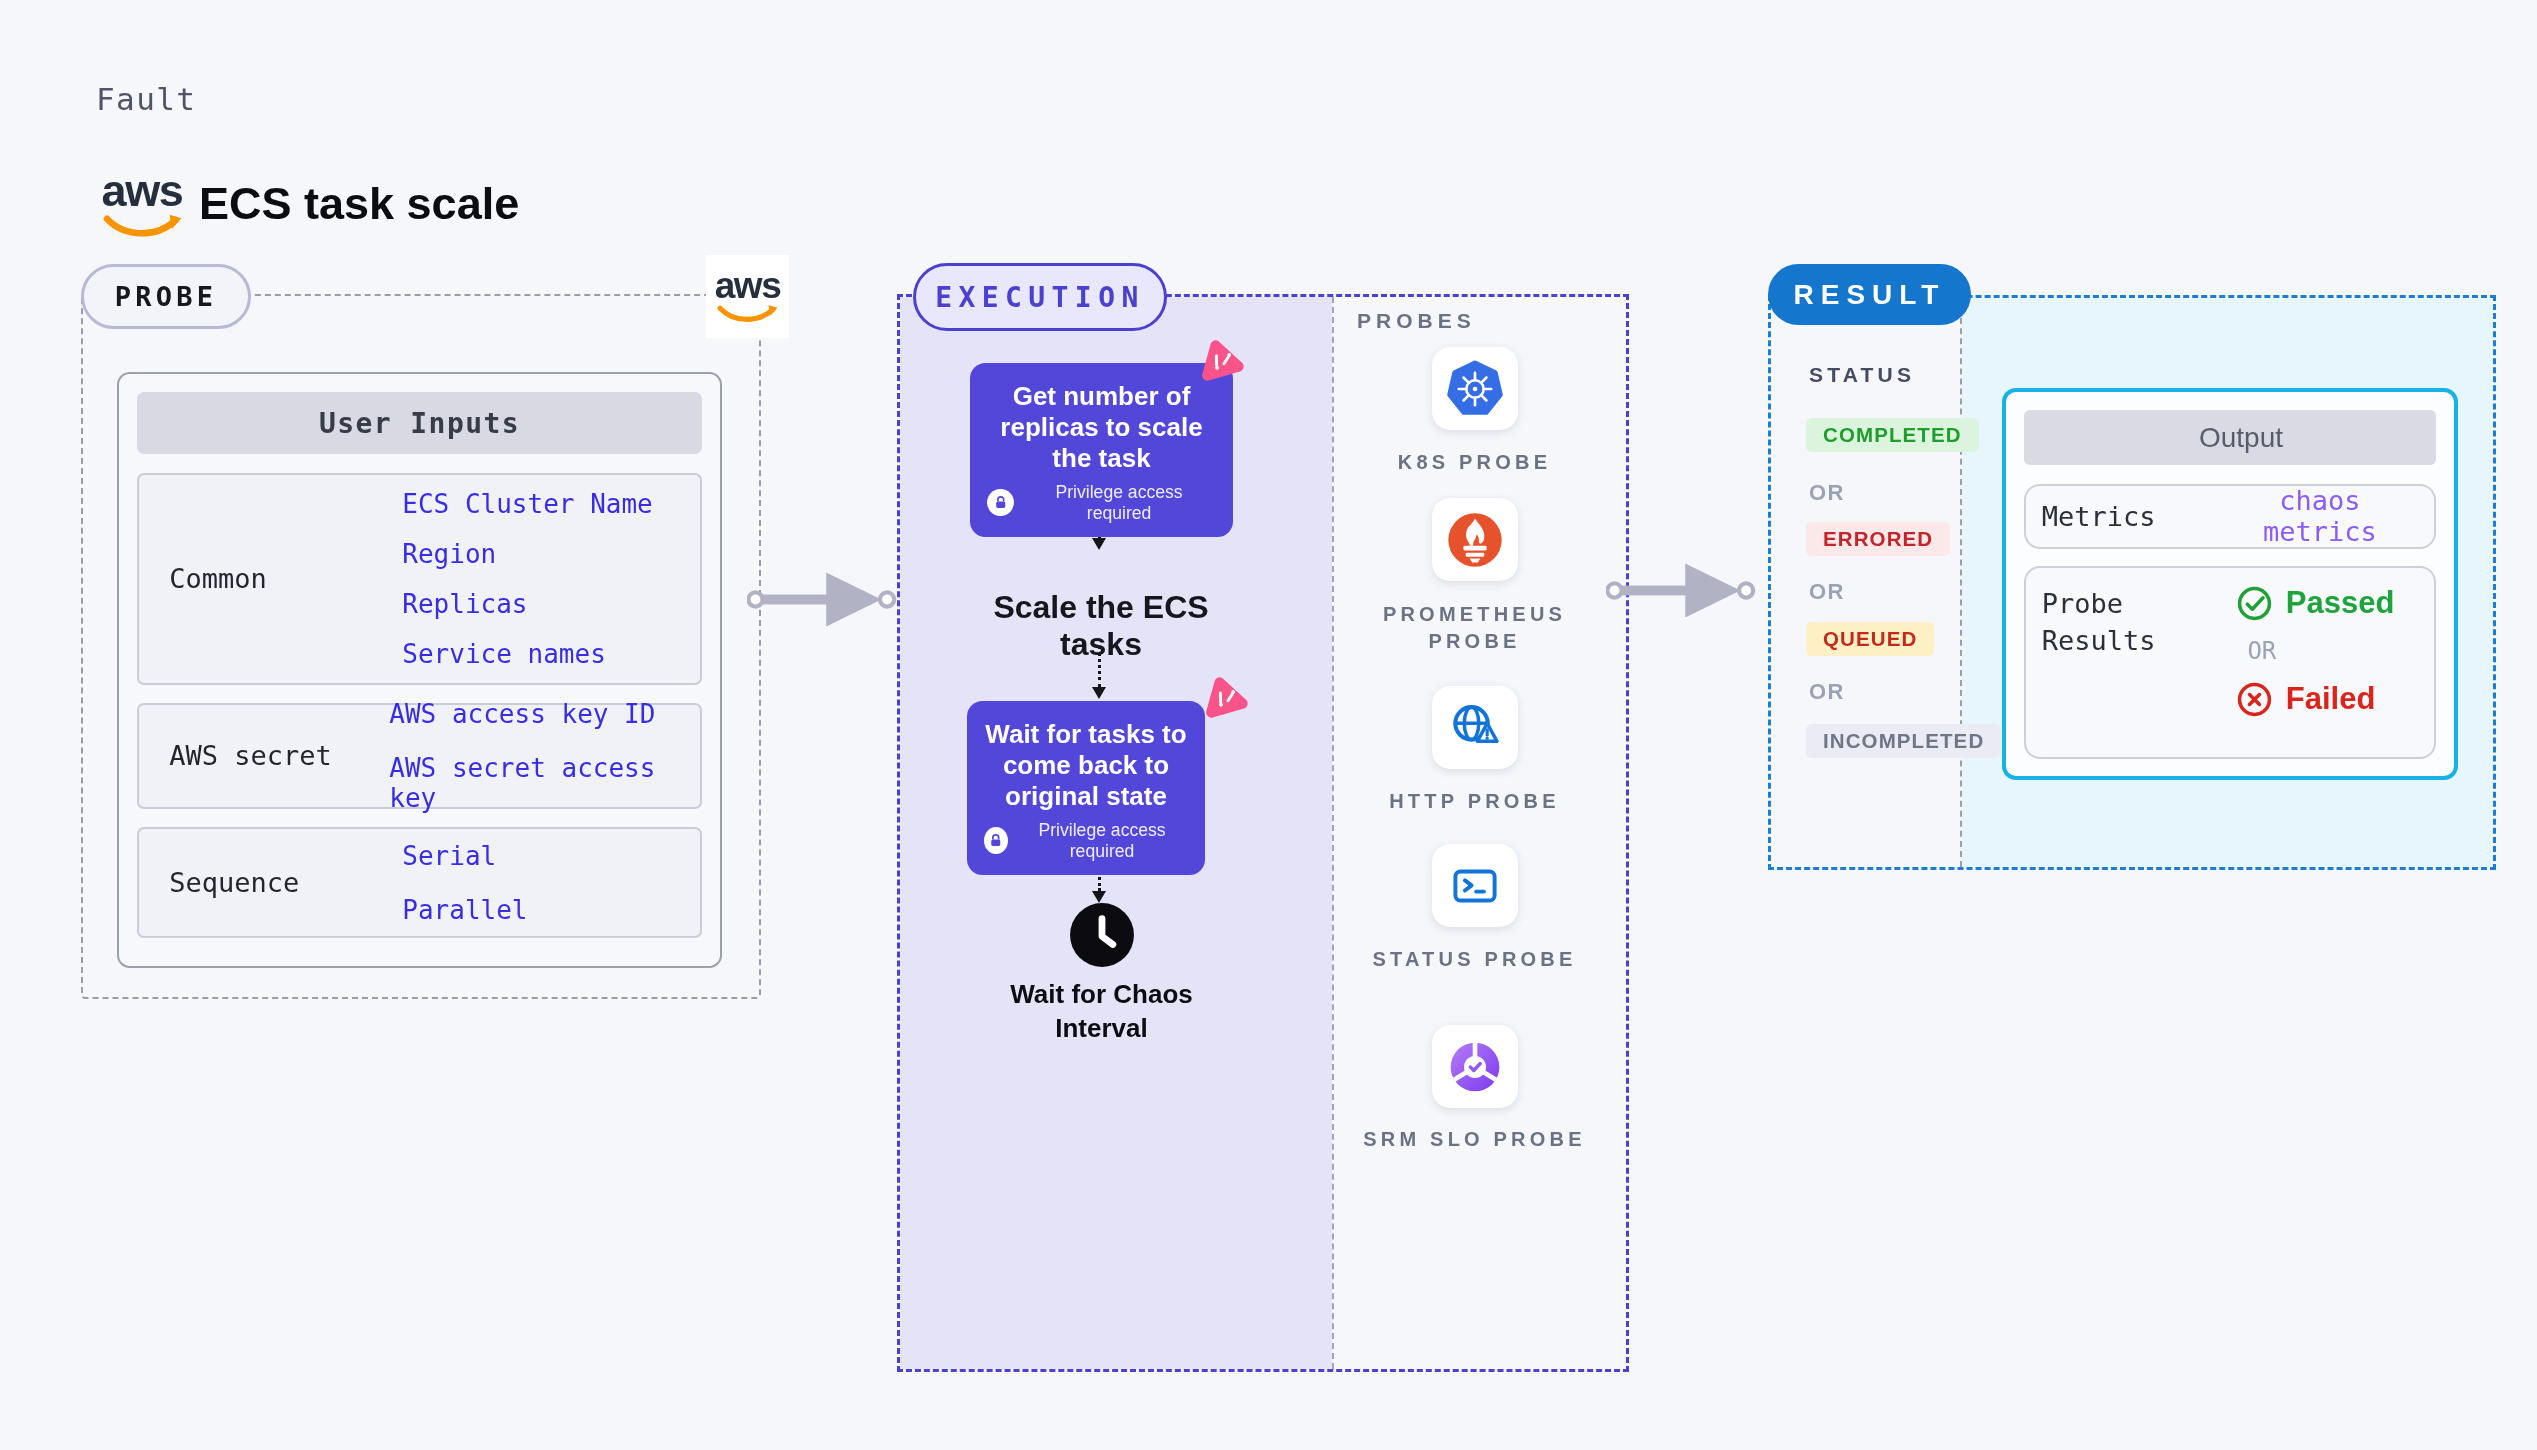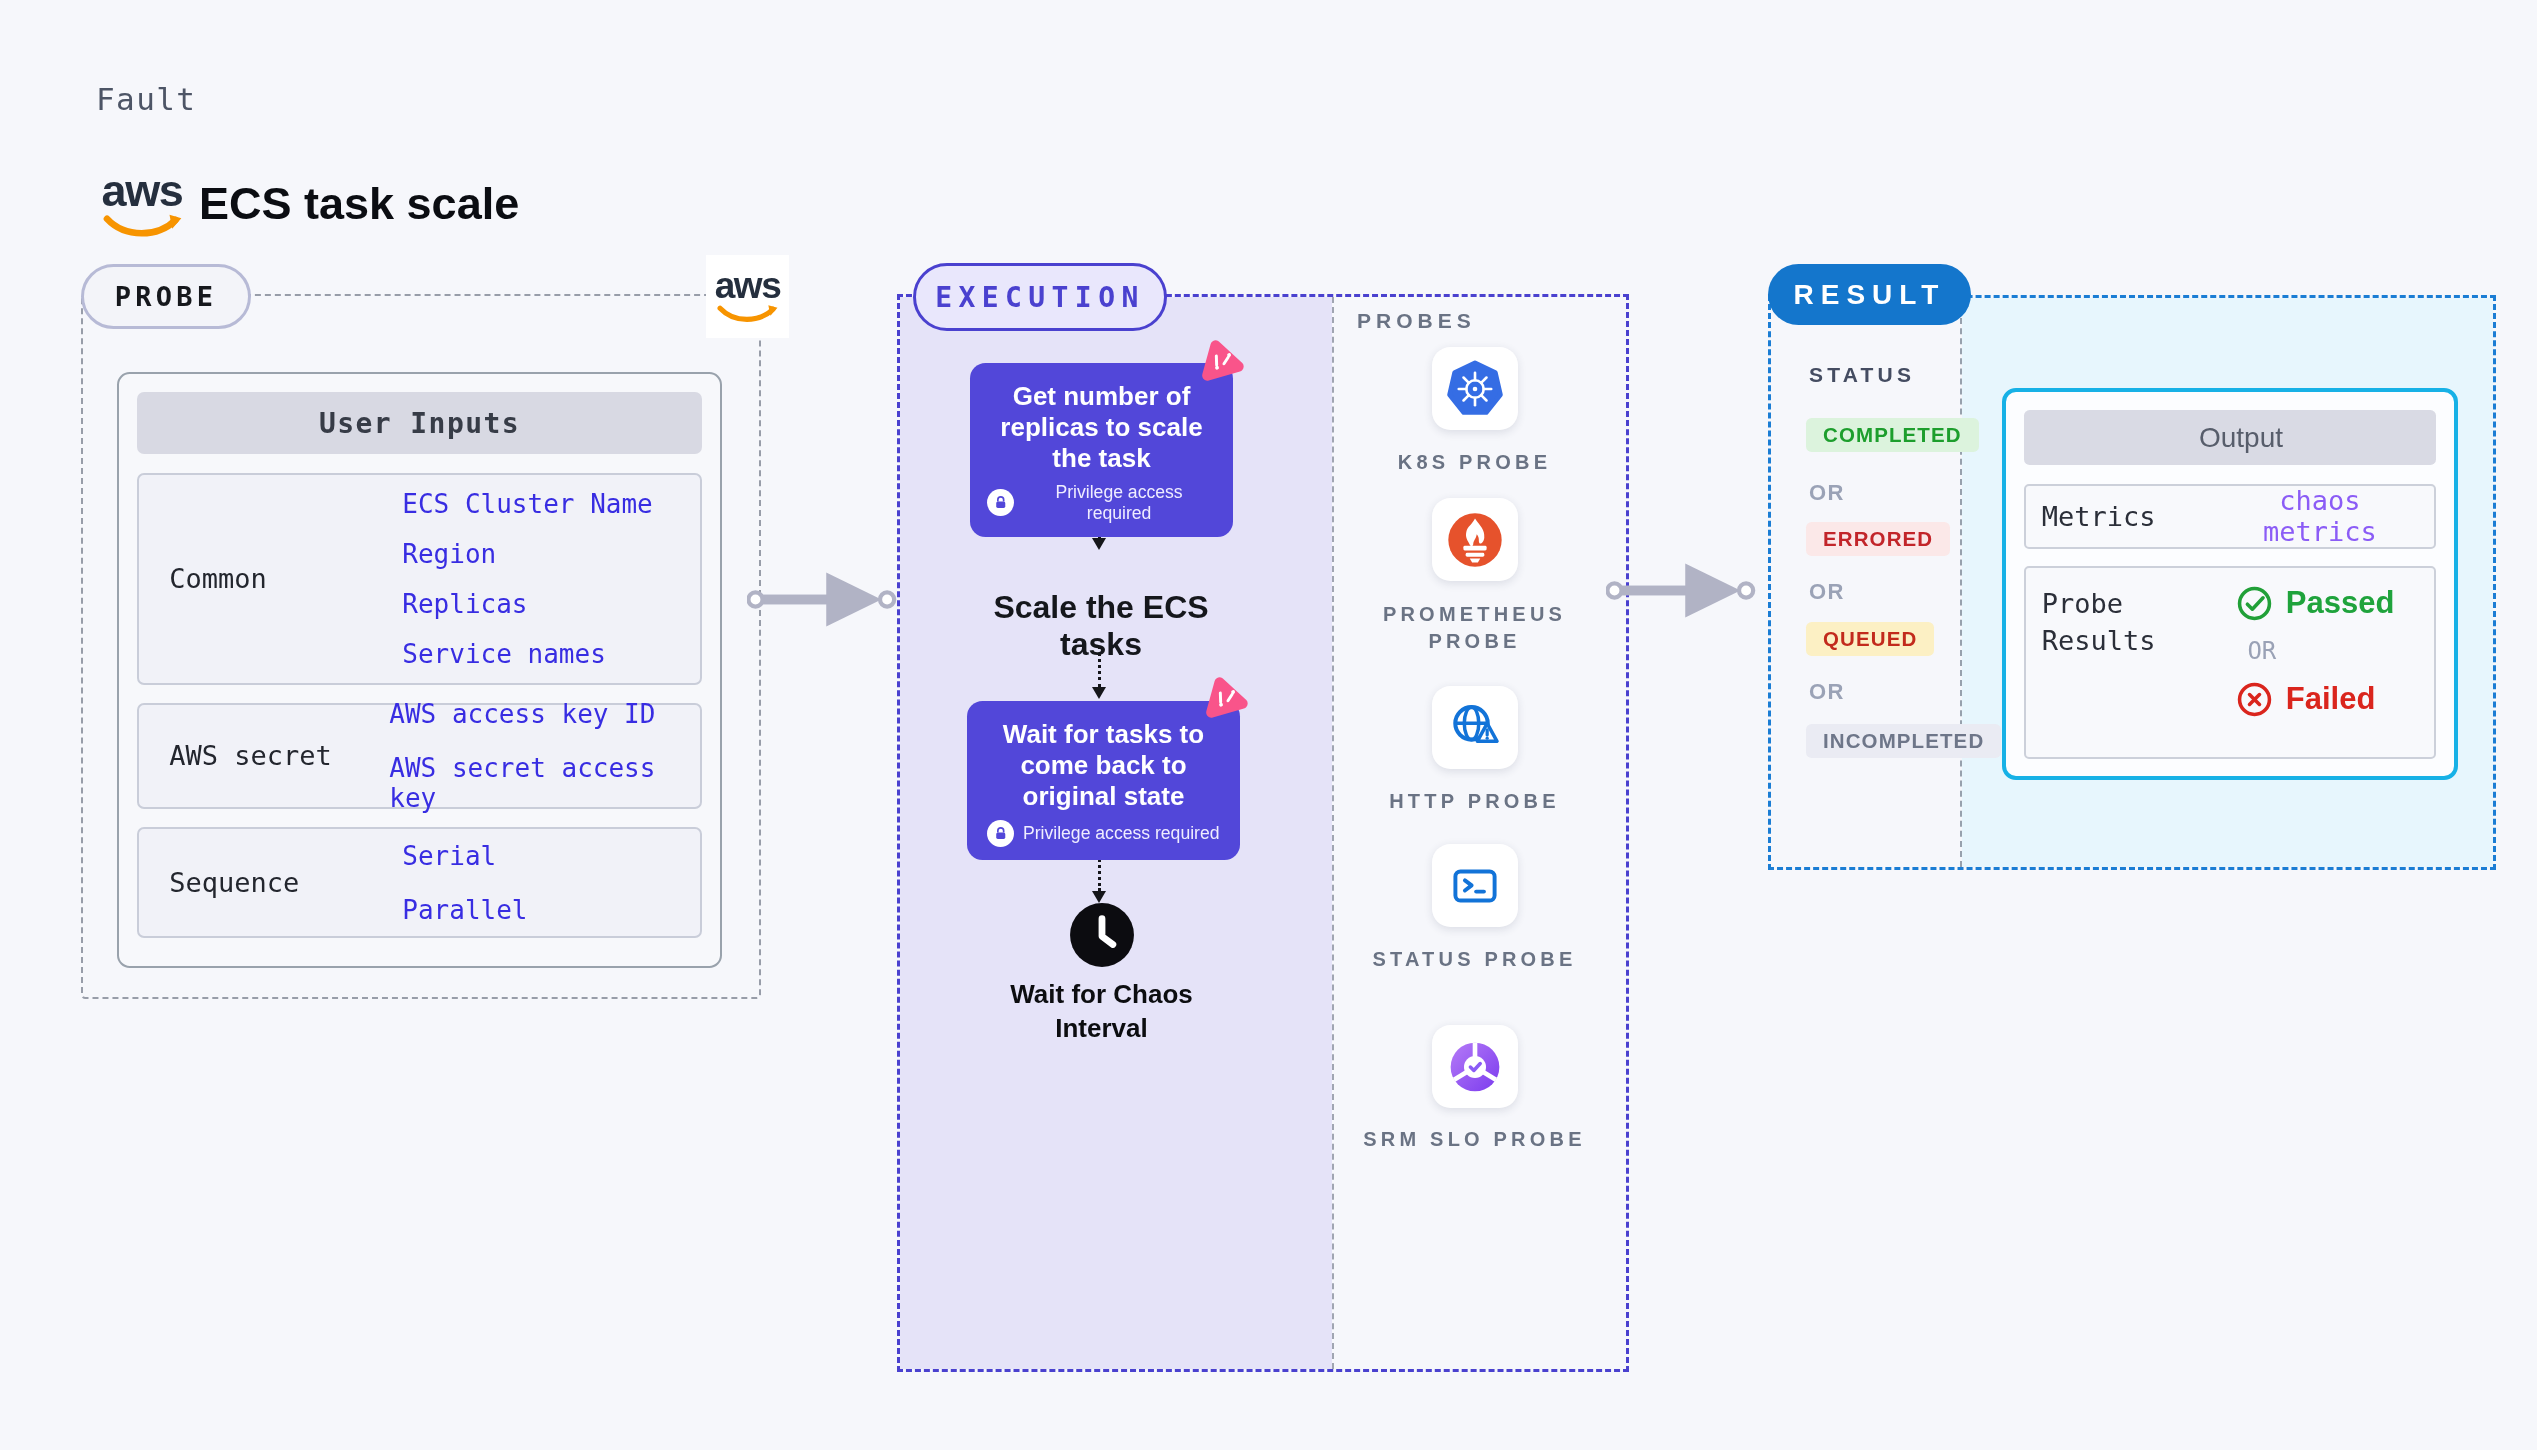--- a/index.html
+++ b/index.html
@@ -55,21 +55,21 @@
 
   
   .node{background:#5247d9;border-radius:15.5px;color:#fff;text-align:center;
         padding:18.3px 17px 12.7px;box-sizing:border-box;z-index:3;}
   .node-title{font-size:26px;font-weight:700;line-height:1.18;}
   .priv{display:flex;align-items:center;justify-content:center;gap:8.5px;margin-top:8.5px;}
   .priv-circle{width:27px;height:27px;background:#fff;border-radius:50%;
                display:flex;align-items:center;justify-content:center;}
   .priv-text{font-size:17.6px;color:#efedff;font-weight:500;}
   .node1{left:970px;top:363px;width:263px;min-height:135px;}
-  .node2{left:967px;top:701px;width:273px;min-height:138px;}
+  .node2{left:967px;top:701px;width:238px;min-height:138px;}
   .chaos-badge{width:59px;height:59px;z-index:4;}
   .cb1{left:1191px;top:333px;}
   .cb2{left:1195px;top:670px;}
 
   .darrow{display:flex;flex-direction:column;align-items:center;z-index:2;}
   .darrow .stem{border-left:3.5px dotted #15161a;}
   .darrow .head{width:0;height:0;border-left:7.8px solid transparent;border-right:7.8px solid transparent;
                 border-top:12px solid #15161a;}
   .da1{left:1092px;top:506px;}  .da1 .stem{height:32px;}
   .da2{left:1092px;top:646px;}  .da2 .stem{height:41px;}
@@ -103,21 +103,21 @@
   .b-queued{top:622px;background:#fcf0c4;color:#c22a1c;}
   .b-incompleted{top:724px;background:#eaebf3;color:#6e7689;}
   .or-sep{left:1809px;font-size:22px;font-weight:700;color:#9aa2b6;letter-spacing:1.4px;}
   .or1{top:480px;} .or2{top:579px;} .or3{top:679px;}
 
   
   .output-box{left:2002px;top:388px;width:456px;height:392px;background:#fcfdff;border:4.2px solid #17b1e6;
               border-radius:14px;padding:18.3px;box-sizing:border-box;z-index:3;}
   .out-head{height:55px;background:#d9dae4;border-radius:5.6px;display:flex;align-items:center;justify-content:center;
             font-family:Liberation Sans, sans-serif;font-size:28px;color:#575d6b;margin-bottom:18.3px;padding-left:22px;}
-  .out-row{border:2.1px solid #ccd0da;border-radius:5px;background:#f8f9fc;box-sizing:border-box;}
+  .out-row{border:2.1px solid #ccd0da;border-radius:16px;background:#f8f9fc;box-sizing:border-box;}
   .row-metrics{height:65px;display:flex;align-items:center;padding:0 15.5px;margin-bottom:17px;}
   .metrics-lbl{font-family:"DejaVu Sans Mono",monospace;font-size:27px;color:#2b2f39;width:176px;}
   .metrics-val{font-family:"DejaVu Sans Mono",monospace;font-size:27px;font-weight:500;color:#8b5cf6;margin-left:16px;text-align:center;}
   .row-probes{height:193px;display:flex;padding:17px 15.5px;}
   .pr-lbl{font-family:"DejaVu Sans Mono",monospace;font-size:27px;color:#2b2f39;width:176px;line-height:1.4;}
   .pr-right{display:flex;flex-direction:column;margin-left:18.3px;gap:15.5px;}
   .pr-line{display:flex;align-items:center;gap:12.7px;}
   .passed-text{font-size:31px;font-weight:700;color:#1fa33c;}
   .failed-text{font-size:31px;font-weight:700;color:#da251d;}
   .pr-or{font-family:"DejaVu Sans Mono",monospace;font-size:24px;color:#9aa2b6;margin-left:11.3px;}

